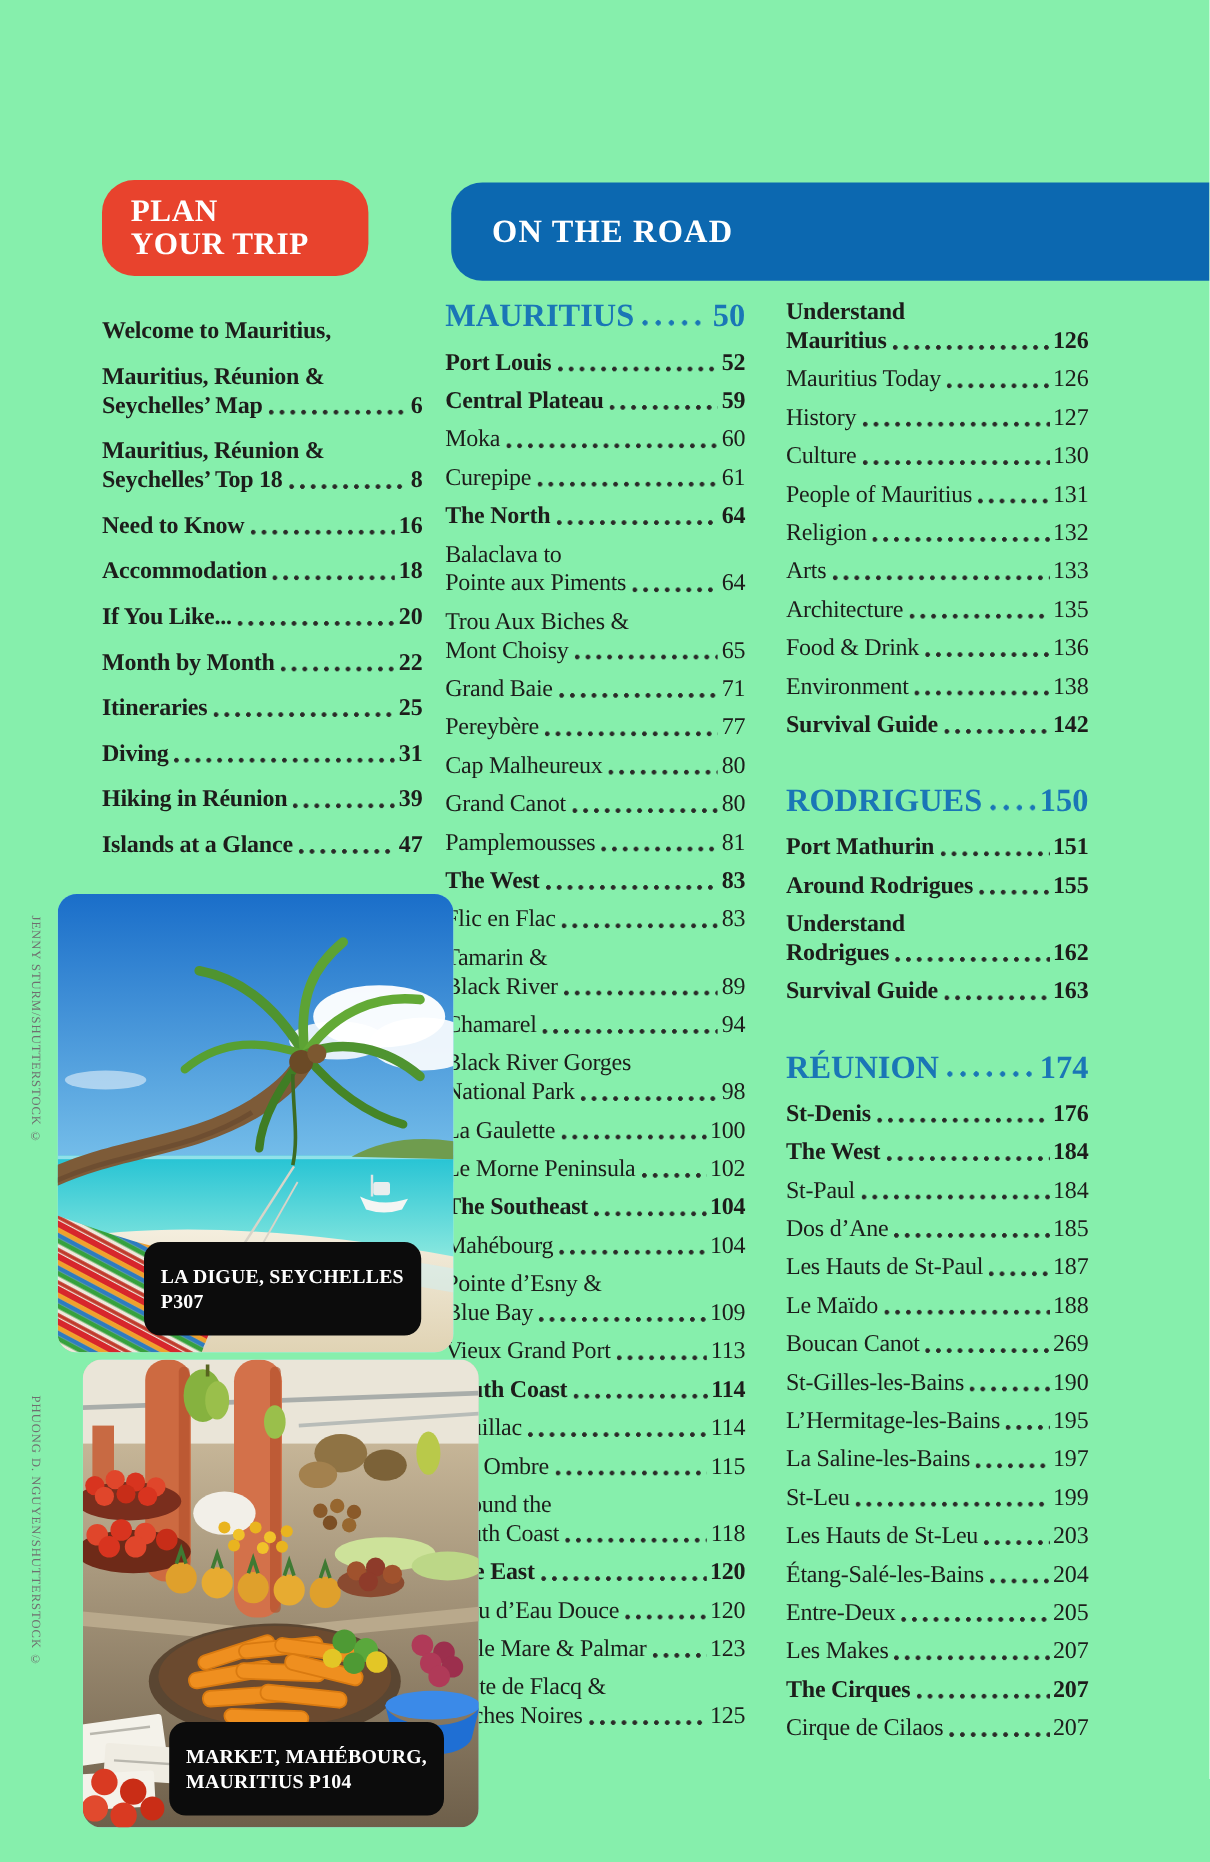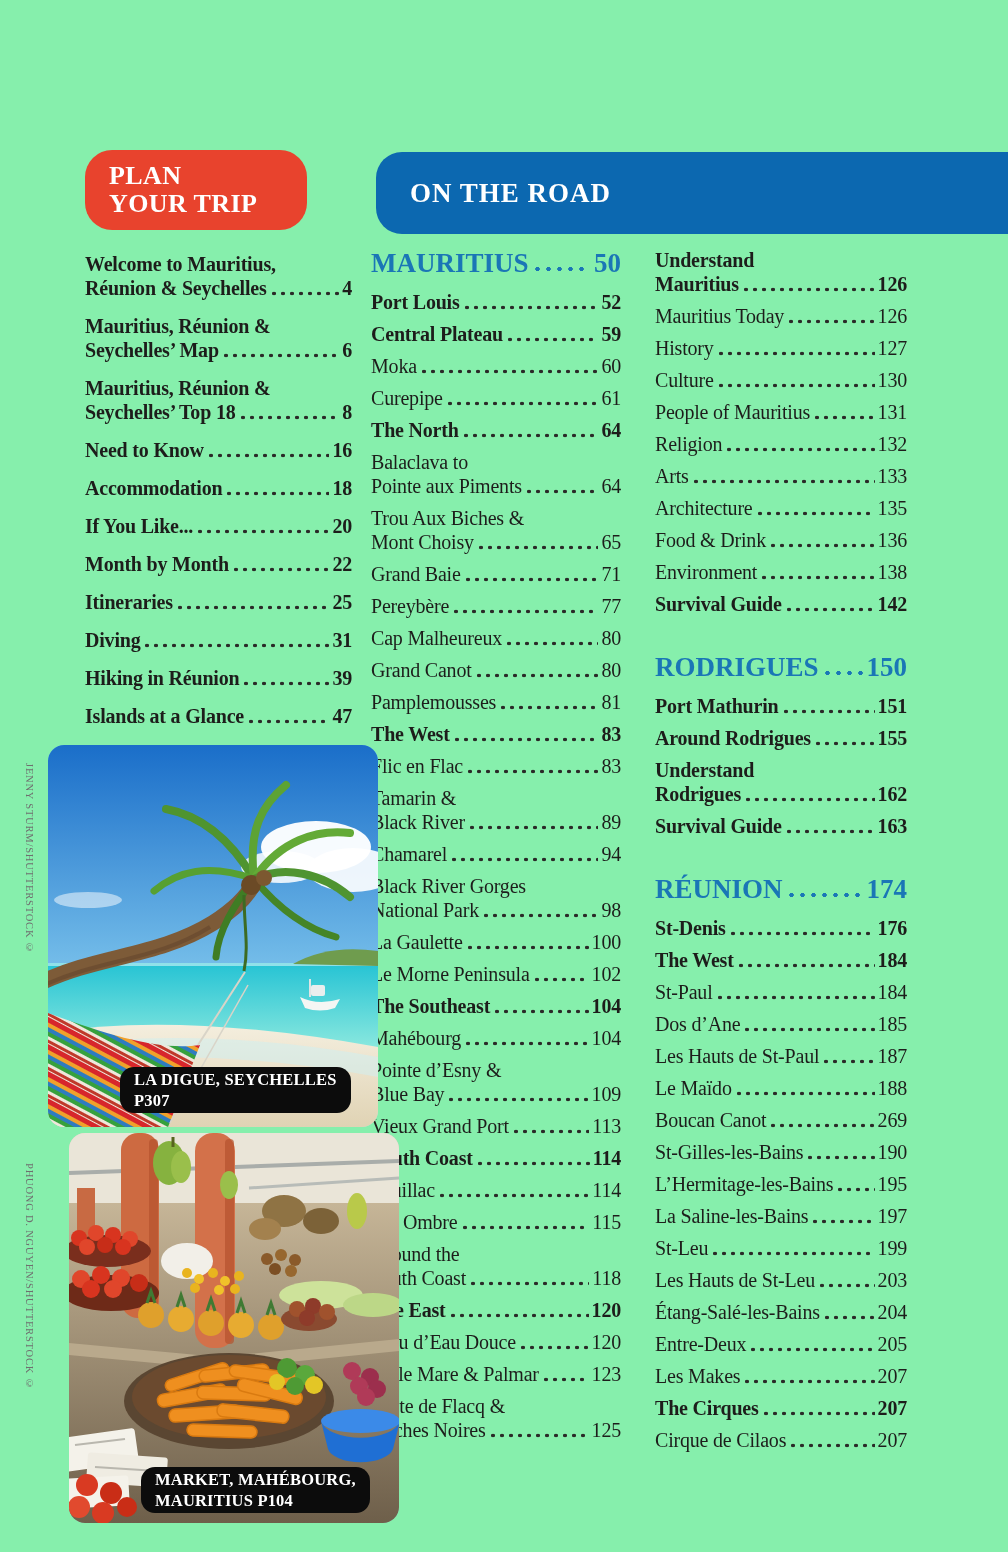--- a/index.html
+++ b/index.html
@@ -9,21 +9,21 @@
   .banner-red{position:absolute;left:85px;top:150px;width:222px;height:80px;
     background:var(--brand-red,#e8432d);border-radius:27px;color:#fff;display:flex;
     flex-direction:column;justify-content:center;padding-left:24px;box-sizing:border-box;
     font-weight:bold;font-size:26px;line-height:28px;letter-spacing:.4px;}
   .banner-blue{position:absolute;left:376px;top:152px;width:632px;height:82px;
     background:var(--brand-blue,#0c68b0);border-radius:26px 0 0 26px;color:#fff;
     display:flex;align-items:center;padding-left:34px;box-sizing:border-box;
     font-weight:bold;font-size:27px;letter-spacing:1px;}
   
   .toc-col{position:absolute;display:flex;flex-direction:column;}
-  .col-plan{left:85px;top:252px;width:267px;}
+  .col-plan{left:85px;top:264px;width:267px;}
   .col-road1{left:371px;top:248px;width:250px;}
   .col-road2{left:655px;top:248px;width:252px;}
   .toc-entry{margin-bottom:8px;font-size:20px;line-height:24px;letter-spacing:-0.2px;}
   .col-plan .toc-entry{margin-bottom:14px;}
   .toc-entry.bold{font-weight:bold;}
   .toc-entry .pre{white-space:nowrap;}
   .trow{display:flex;align-items:flex-end;}
   .trow .lbl,.trow .pg{white-space:nowrap;}
   .dots{flex:1;height:7px;min-width:12px;margin:0 3px 3px 5px;
     background-image:radial-gradient(circle at 2px 3.5px,#2a2a28 1.7px,transparent 2.1px);
@@ -33,21 +33,21 @@
   .toc-col > .toc-heading:not(:first-child){margin-top:28px;}
   .toc-heading .dots{height:8px;margin:0 4px 5px 6px;
     background-image:radial-gradient(circle at 2.5px 4px,var(--heading-blue,#1a76b6) 2px,transparent 2.4px);
     background-size:11px 8px;}
   
   .photo{position:absolute;left:48px;width:330px;border-radius:16px;overflow:hidden;background:#9ed;}
   .photo svg{display:block;width:100%;height:100%;}
   .photo-1{top:745px;height:382px;}
   .photo-2{top:1133px;height:390px;margin-left:21px;}
   .caption{position:absolute;left:72px;background:var(--caption-bg,#0c0c0c);color:#fff;
-    font-weight:bold;font-size:16.5px;line-height:21px;padding:2px 14px;border-radius:14px;
+    font-weight:bold;font-size:16.5px;line-height:21px;padding:18px 14px;border-radius:14px;
     letter-spacing:.2px;max-width:230px;}
   .photo-1 .caption{bottom:14px;}
   .photo-2 .caption{bottom:10px;}
   .credit{position:absolute;left:24px;writing-mode:vertical-rl;font-size:10.5px;
     color:#6f6f6f;letter-spacing:.8px;white-space:nowrap;}
   .credit-1{top:763px;}
   .credit-2{top:1163px;}
 </style>
 </head>
 <body>
@@ -59,25 +59,20 @@
     <div>YOUR TRIP</div>
   </div>
 
   <div class="banner-blue">
     <span>ON THE ROAD</span>
   </div>
 
   <div class="toc-col col-plan">
       <div class="toc-entry bold">
     <div class="pre">Welcome to Mauritius,</div>
-    <div class="trow">
-      <span class="lbl">Réunion &amp; Seychelles</span>
-      <span class="dots"></span>
-      <span class="pg">4</span>
-    </div>
   </div>
       <div class="toc-entry bold">
     <div class="pre">Mauritius, Réunion &amp;</div>
     <div class="trow">
       <span class="lbl">Seychelles’ Map</span>
       <span class="dots"></span>
       <span class="pg">6</span>
     </div>
   </div>
       <div class="toc-entry bold">

